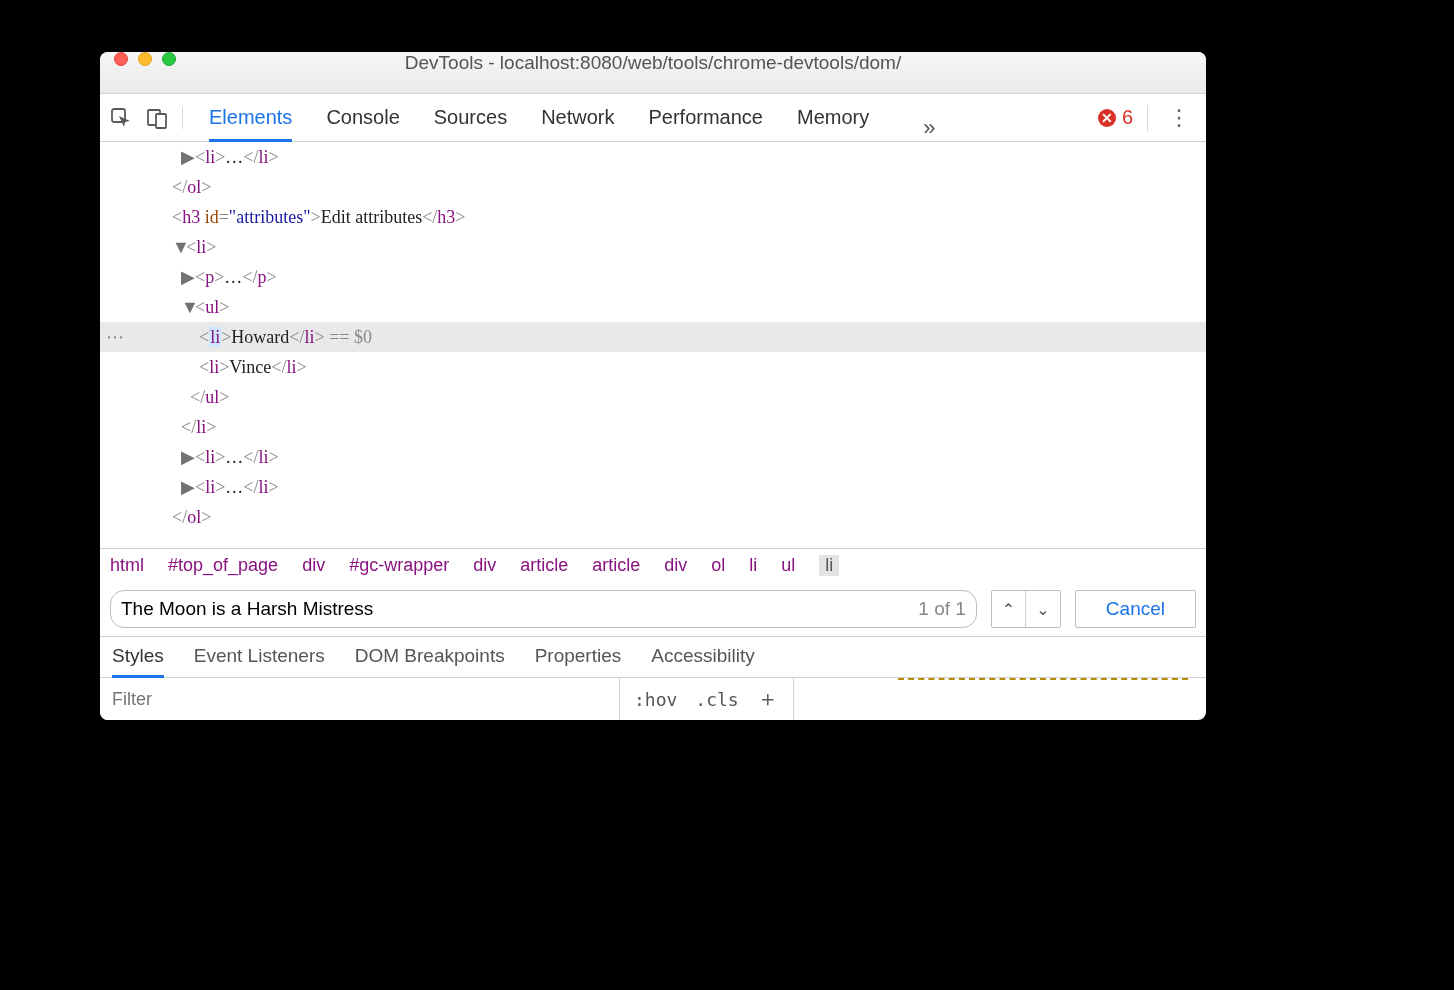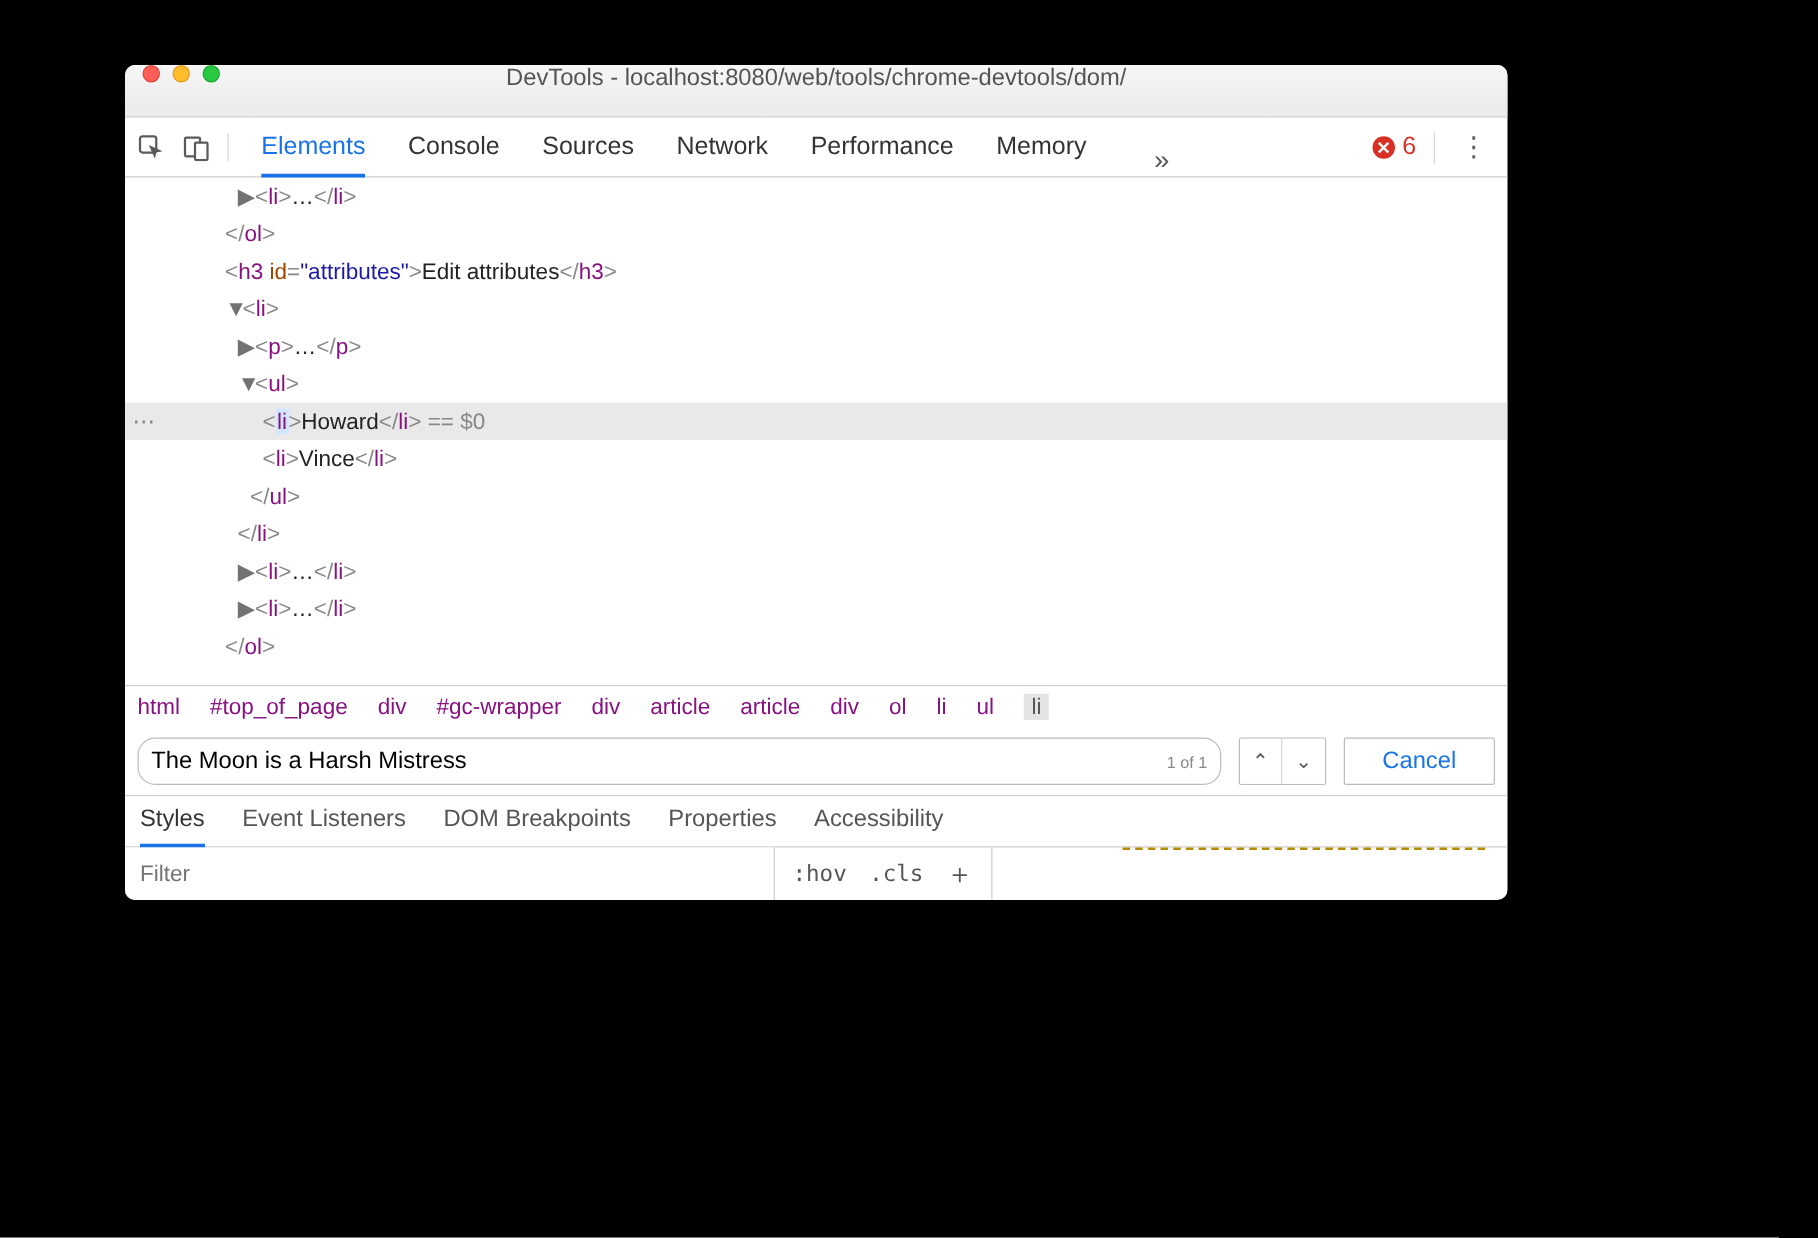--- a/index.html
+++ b/index.html
@@ -74,21 +74,21 @@
   }
   .tab.active { color:#1a73e8; border-bottom:3px solid #1a73e8; margin-bottom:-1px;}
   .more { margin-left:20px; color:#555; font-size:22px;}
   .tb-right{ margin-left:auto; display:flex; align-items:center; gap:14px;}
   .err-badge{display:flex;align-items:center;gap:6px;color:#d93025;font-size:20px;}
   .err-dot{width:18px;height:18px;border-radius:50%;background:#d93025;color:#fff;display:flex;align-items:center;justify-content:center;font-size:14px;font-weight:bold;}
   .kebab{color:#5f6368;font-size:22px;padding:0 6px;}
   .vsep{width:1px;height:26px;background:#d8d8d8;}
   
   .dom-tree{
-    flex:1; overflow:hidden; font-family: Liberation Sans, sans-serif; font-size:18px; line-height:30px;
+    flex:1; overflow:hidden; font-family: Liberation Serif, serif; font-size:18px; line-height:30px;
     color:#222;
   }
   .dom-row{white-space:pre; padding-left:0;}
   .punc{color:#888;}
   .tagn{color:#881280;}
   .attrn{color:#994500;}
   .attrv{color:#1a1aa6;}
   .text{color:#222;}
   .sel-row{background:#e9e9e9; position:relative; padding-right:10px;}
   .sel-row .sel-tag{background:#d0e6ff; padding:0 1px;}
@@ -110,21 +110,21 @@
     display:flex; align-items:center; gap:14px; padding:8px 10px;
     border-bottom:1px solid #d0d0d0;
   }
   .findbox{
     flex:1; display:flex; align-items:center; border:1px solid #bdbdbd; height:38px; border-radius:14px;
     background:#fff;
   }
   .findbox input{
     flex:1; border:none; outline:none; font-size:19px; padding:0 10px; background:transparent;
   }
-  .counter{color:#888;font-size:13px;padding:0 10px;}
+  .counter{color:#888;font-size:19px;padding:0 10px;}
   .nav-btns{display:flex;border:1px solid #bdbdbd;border-radius:2px;height:38px;}
   .nav-btns button{width:34px;border:none;background:#fff;color:#555;font-size:16px;cursor:pointer;}
   .nav-btns button:first-child{border-right:1px solid #d0d0d0;}
   .cancel{
     border:1px solid #bdbdbd;border-radius:2px;height:38px;padding:0 30px;background:#fff;color:#1a73e8;font-size:19px;cursor:pointer;
   }
   
   .styles-tabs{
     display:flex; gap:30px; padding:8px 12px 0 12px; border-bottom:1px solid #d0d0d0; font-size:19px; color:#555;
   }

